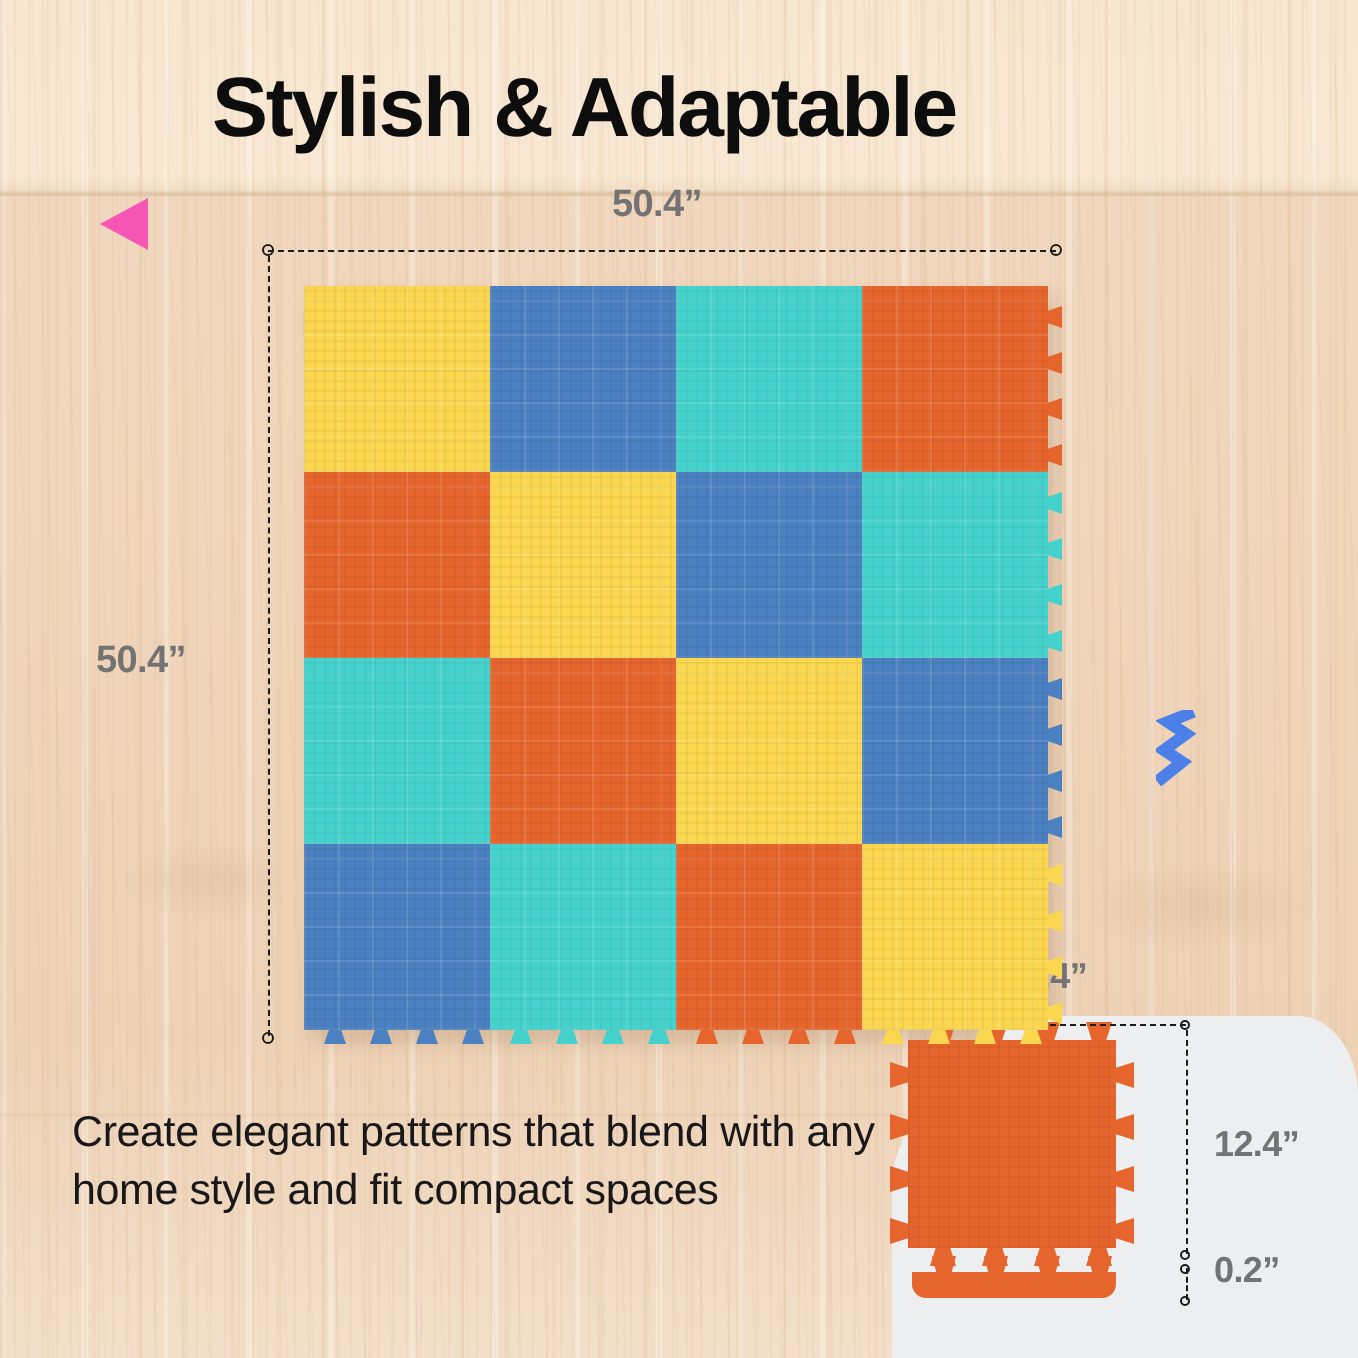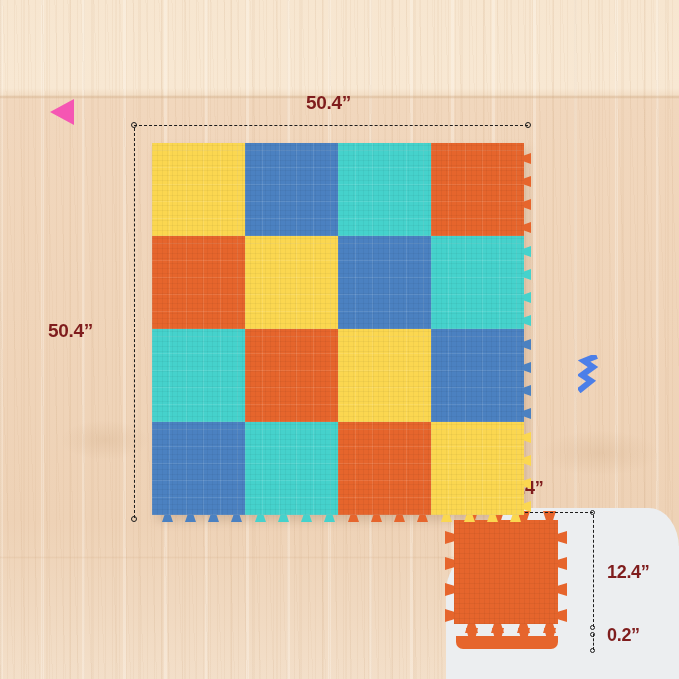--- a/index.html
+++ b/index.html
@@ -88,21 +88,21 @@
     line-height:29px;
     color:#18181a;
     letter-spacing:-.2px;
   }
 
   
   .dim-label{
     position:absolute;
     font-size:19px;
     font-weight:700;
-    color:#7f1d1d;
+    color:#737373;
     letter-spacing:-.3px;
     white-space:nowrap;
   }
   .dim-label.small{ font-size:18px; }
 
   
   .dline{ position:absolute; }
   .dline.h{
     height:0;
     border-top:1.6px dashed #1c1c1c;
@@ -240,20 +240,21 @@
   <div class="wood-knot" style="left:60px;top:420px;width:90px;height:40px;"></div>
 
   <div class="tri-pink" style="left:50px;top:99px;border-right:24px solid #F556B3;"></div>
 
   <span class="zigzag" style="left:578px;top:355px;">
     <svg width="32" height="38" viewBox="0 0 32 38">
       <polyline points="3,34 13,26 4,20 15,12 6,6 16,2" fill="none" stroke="#4C7FE8" stroke-width="6" stroke-linecap="square" stroke-linejoin="miter"></polyline>
     </svg>
   </span>
 
+  <div class="title">Stylish &amp; Adaptable</div>
 
   <div class="dim-label" style="left:306px;top:92px;">50.4”</div>
   <div class="dline h" style="left:134px;top:125px;width:394px;"></div>
   <div class="dot" style="left:131px;top:122px;"></div>
   <div class="dot" style="left:525px;top:122px;"></div>
 
   <div class="dim-label" style="left:48px;top:320px;">50.4”</div>
   <div class="dline v" style="left:134px;top:128px;height:390px;"></div>
   <div class="dot" style="left:131px;top:516px;"></div>
 
@@ -476,14 +477,15 @@
 
   <div class="dim-label small" style="left:607px;top:562px;">12.4”</div>
   <div class="dline v" style="left:593px;top:515px;height:112px;"></div>
   <div class="dot sm" style="left:590px;top:625px;"></div>
 
   <div class="dim-label small" style="left:607px;top:625px;">0.2”</div>
   <div class="dline v" style="left:593px;top:634px;height:16px;"></div>
   <div class="dot sm" style="left:590px;top:632px;"></div>
   <div class="dot sm" style="left:590px;top:648px;"></div>
 
+  <div class="caption">Create elegant patterns that blend with any home style and fit compact spaces</div>
 
 </div>
 
 </body></html>

